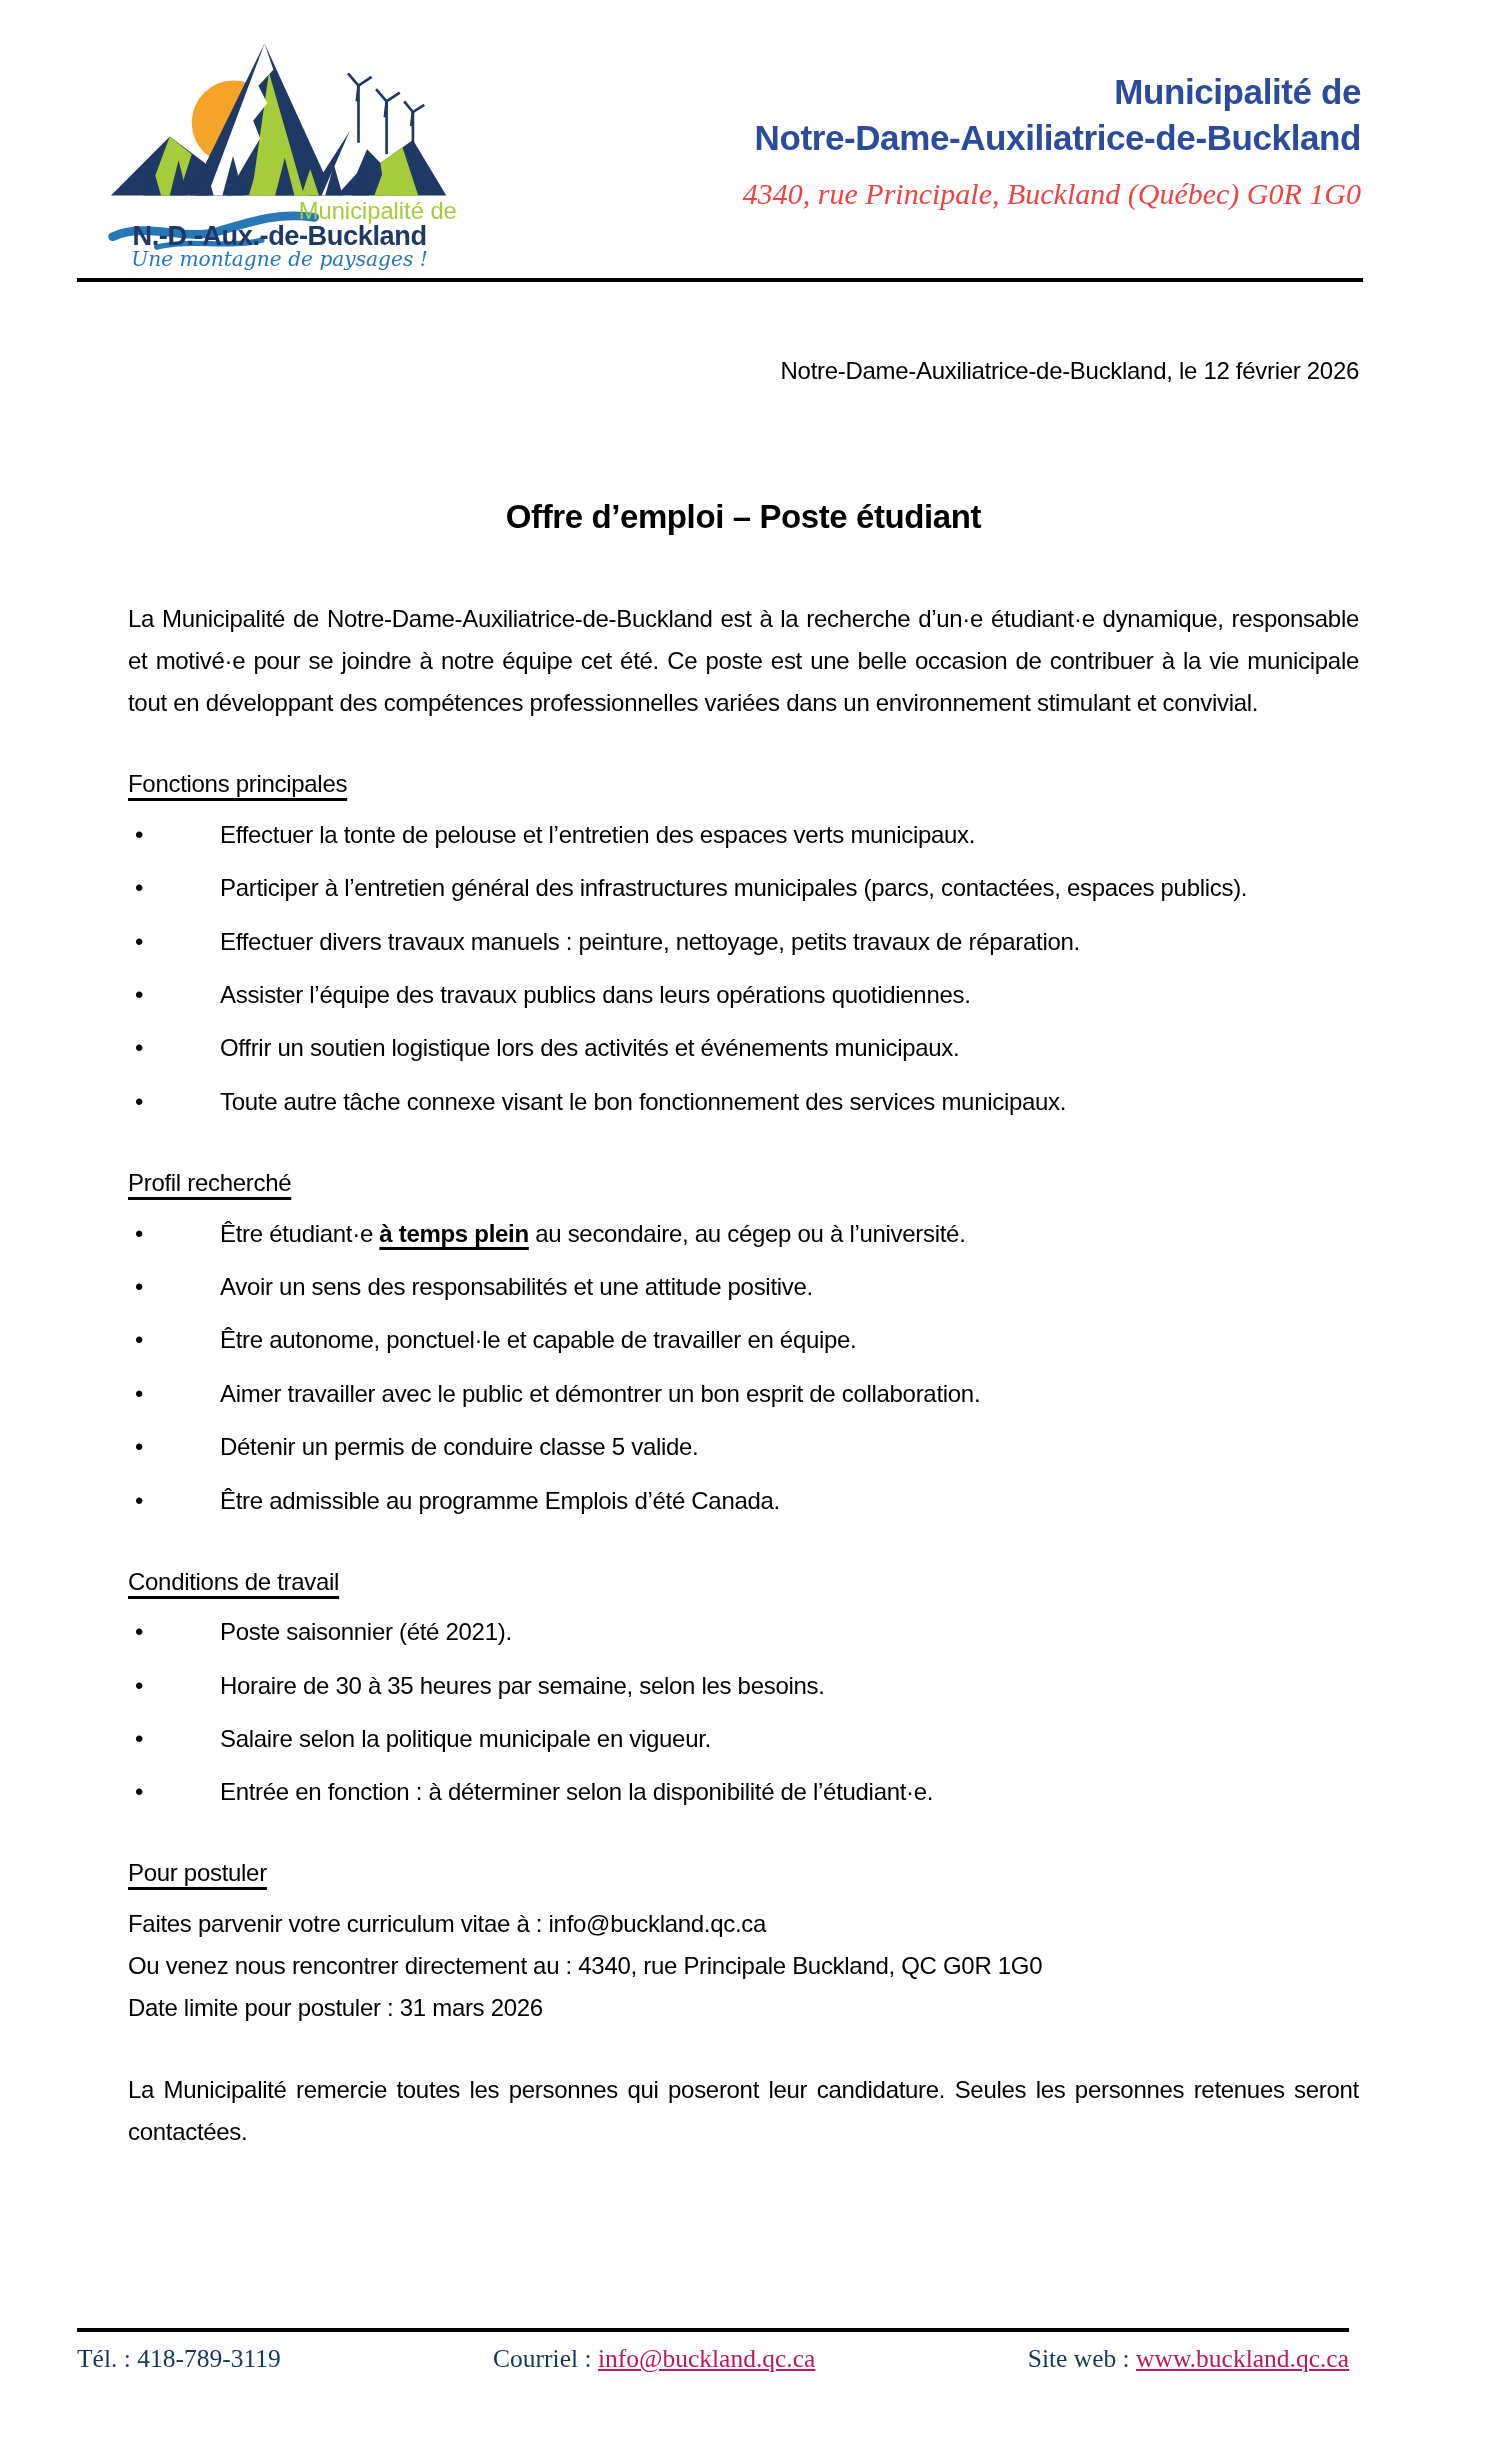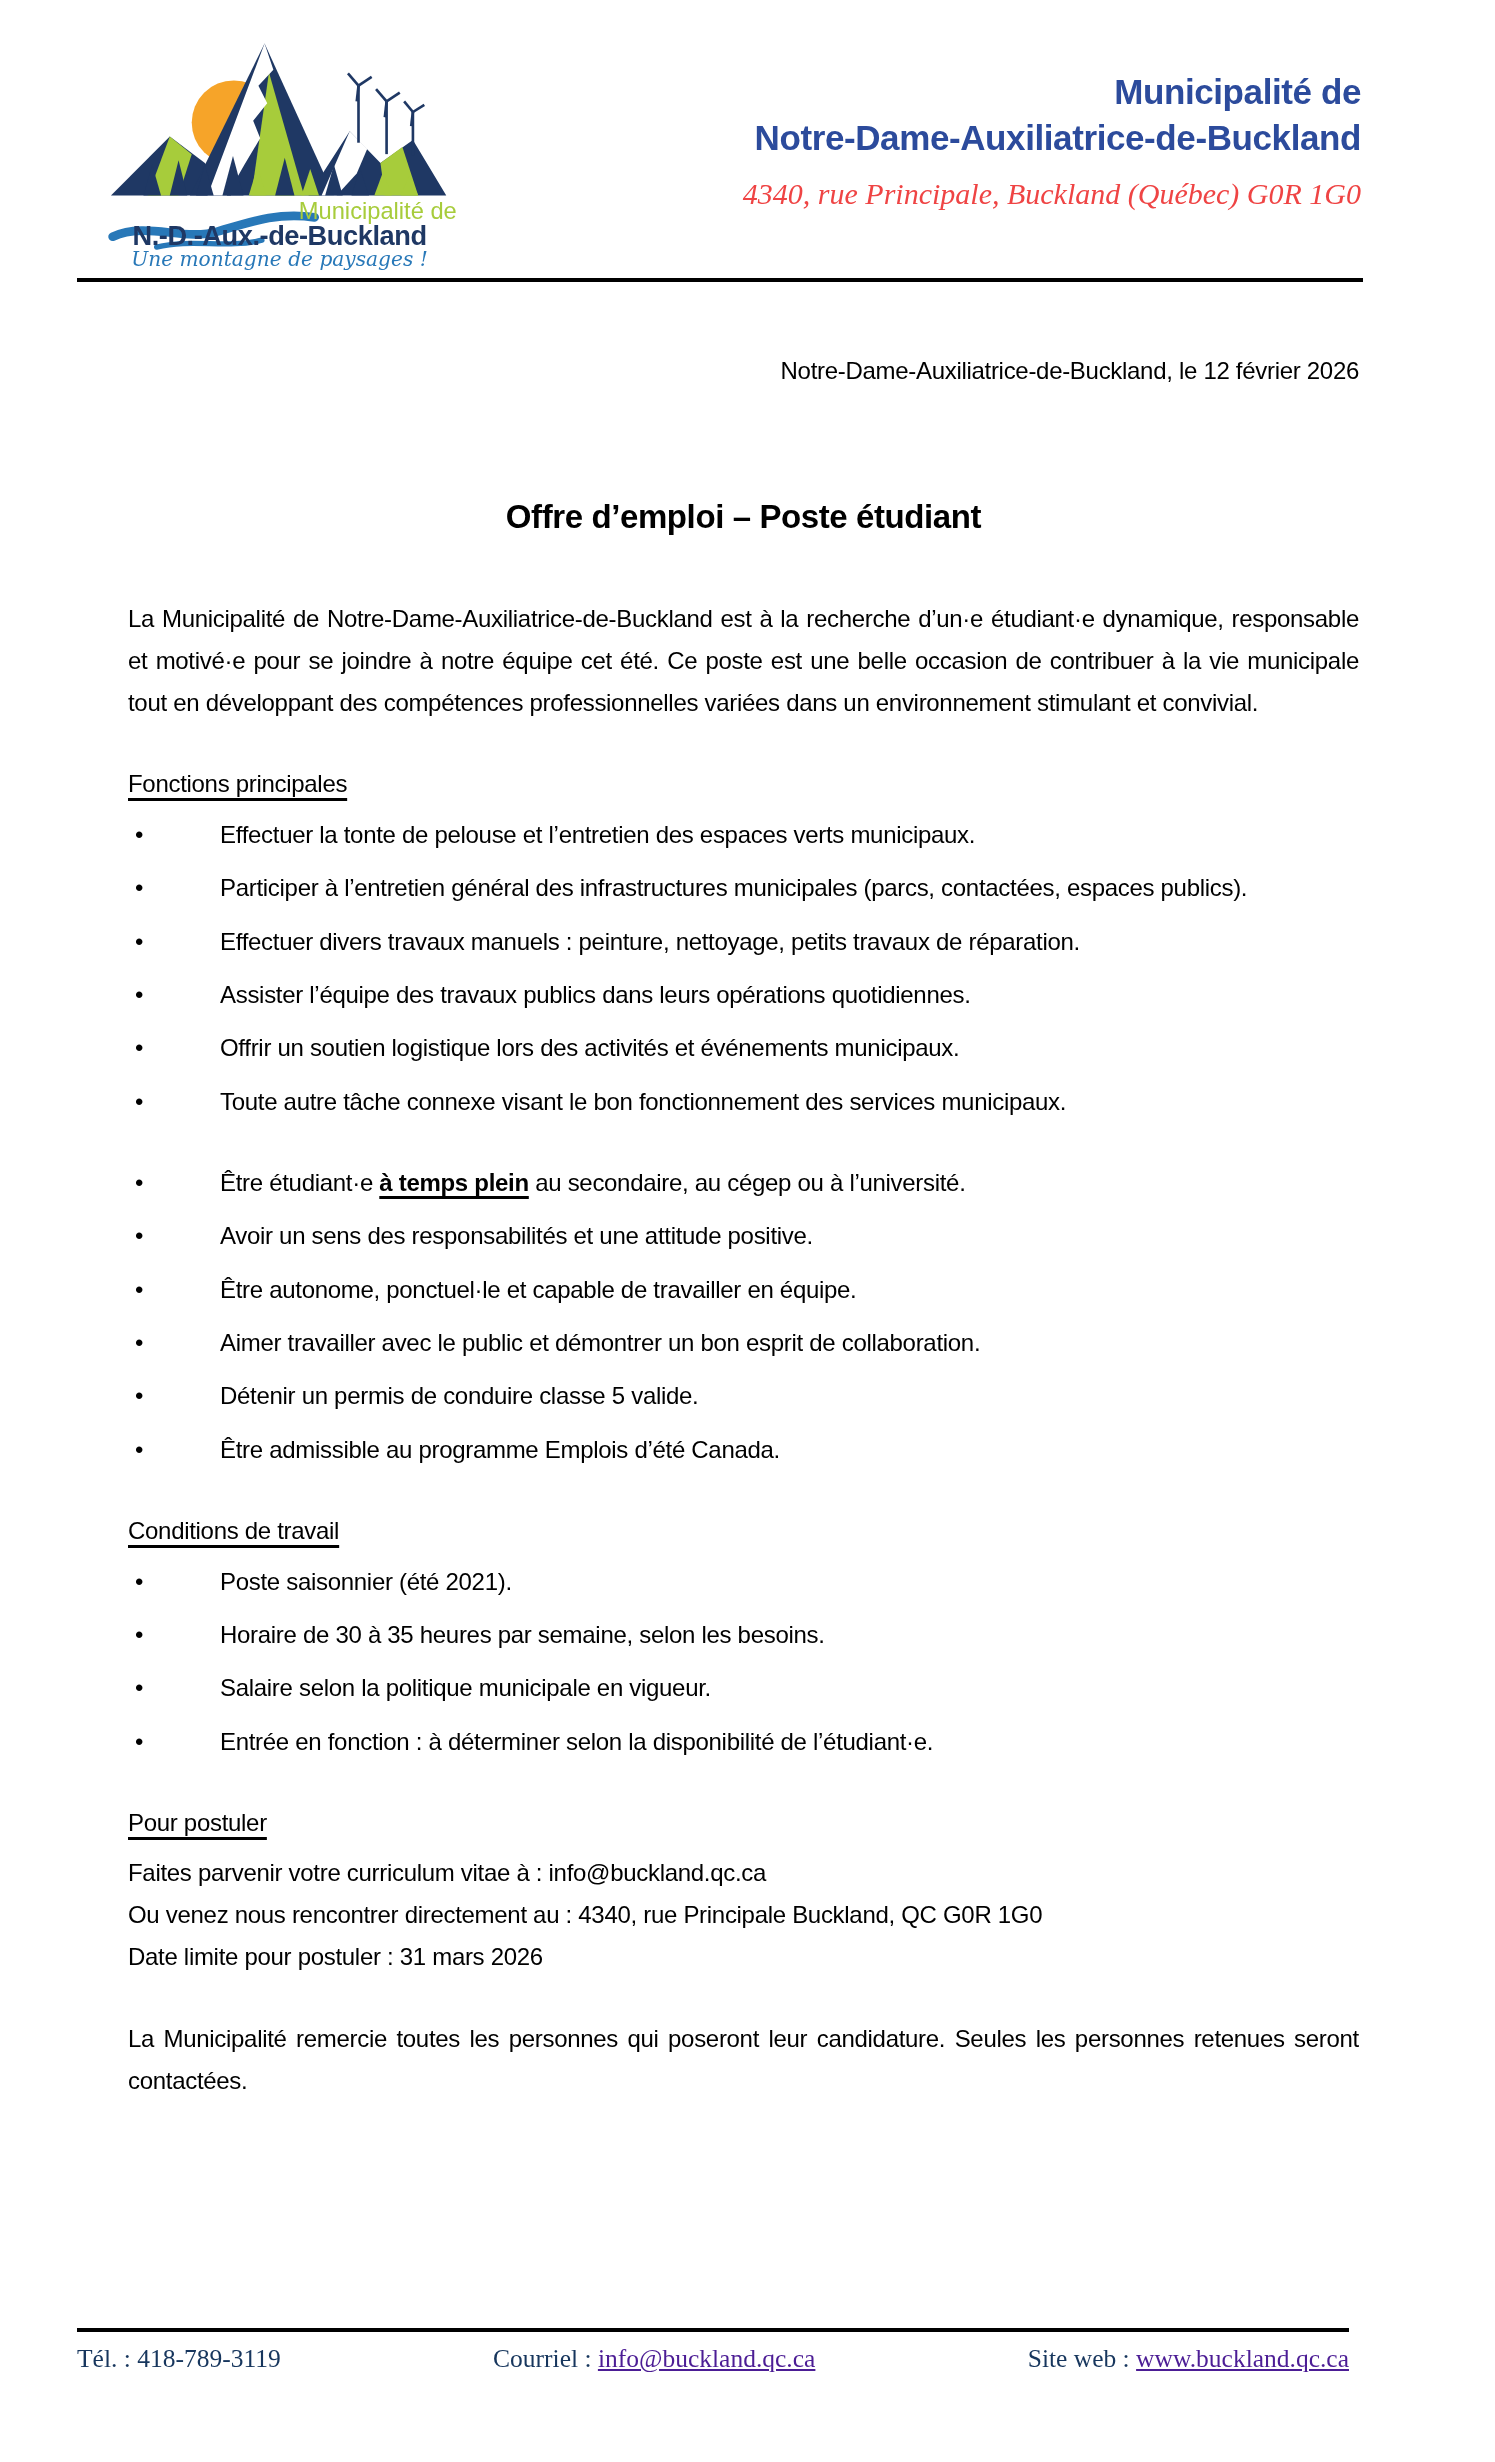--- a/index.html
+++ b/index.html
@@ -62,21 +62,21 @@
   .closing{margin-top:40px;text-align:justify;}
   
   .footer{
     position:absolute;left:77px;right:146px;bottom:88px;
     border-top:4.4px solid #000;
     padding-top:12.3px;
     display:flex;justify-content:space-between;align-items:baseline;
     font-family:"Liberation Serif",serif;
     font-size:25.5px;color:#17365d;
   }
-  .footer a{color:#4c1d95;text-decoration:underline;}
+  .footer a{color:#be185d;text-decoration:underline;}
   
   .logo-muni{font-family:"Liberation Sans",sans-serif;font-size:27px;fill:#a7cc3b;}
   .logo-name{font-family:"Liberation Sans",sans-serif;font-size:31px;font-weight:bold;fill:#1f3864;letter-spacing:-0.5px;}
   .logo-tag{font-family:"DejaVu Serif",serif;font-style:italic;font-size:23px;fill:#2878b8;}
 </style>
 </head>
 <body>
 
 <div class="page">
 
@@ -175,20 +175,21 @@
             <span>Offrir un soutien logistique lors des activités et événements municipaux.</span>
           </li>
         <li>
             <span class="bullet">•</span>
             <span>Toute autre tâche connexe visant le bon fonctionnement des services municipaux.</span>
           </li>
       </ul>
     </div>
 
     <div class="section">
+      <div class="section-heading">Profil recherché</div>
       <ul class="bullets">
         <li>
           <span class="bullet">•</span>
           <span><span>Être étudiant·e </span><span class="bold-underline">à temps plein</span><span> au secondaire, au cégep ou à l’université.</span></span>
         </li>
         <li>
             <span class="bullet">•</span>
             <span>Avoir un sens des responsabilités et une attitude positive.</span>
           </li>
         <li>

